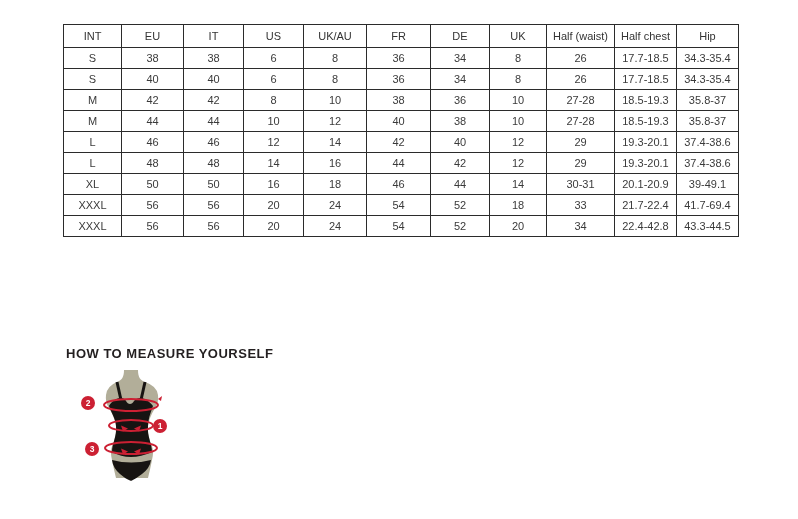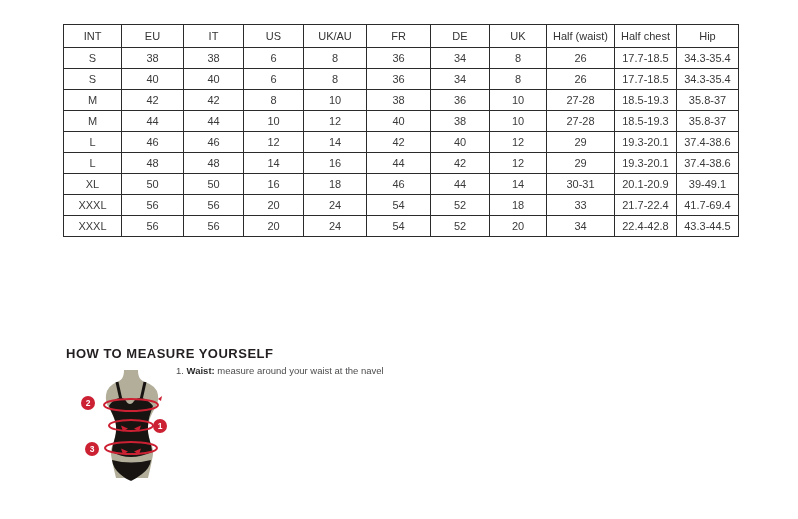--- a/index.html
+++ b/index.html
@@ -232,16 +232,15 @@
         <text x="86" y="61" text-anchor="middle" font-size="8.5" font-weight="bold" fill="#ffffff" font-family="Liberation Sans, sans-serif">1</text>
       </g>
       <g>
         <circle cx="18" cy="81" r="7" fill="#cc2033"></circle>
         <text x="18" y="84" text-anchor="middle" font-size="8.5" font-weight="bold" fill="#ffffff" font-family="Liberation Sans, sans-serif">3</text>
       </g>
     </svg>
   </div>
 
   <ol class="measure-list" id="measure-list">
-      <li><span>1. </span><span class="item-label">Waist:</span><span> measure around your waist at the navel</span></li>
     </ol>
 
 </div>
 
 </body></html>

